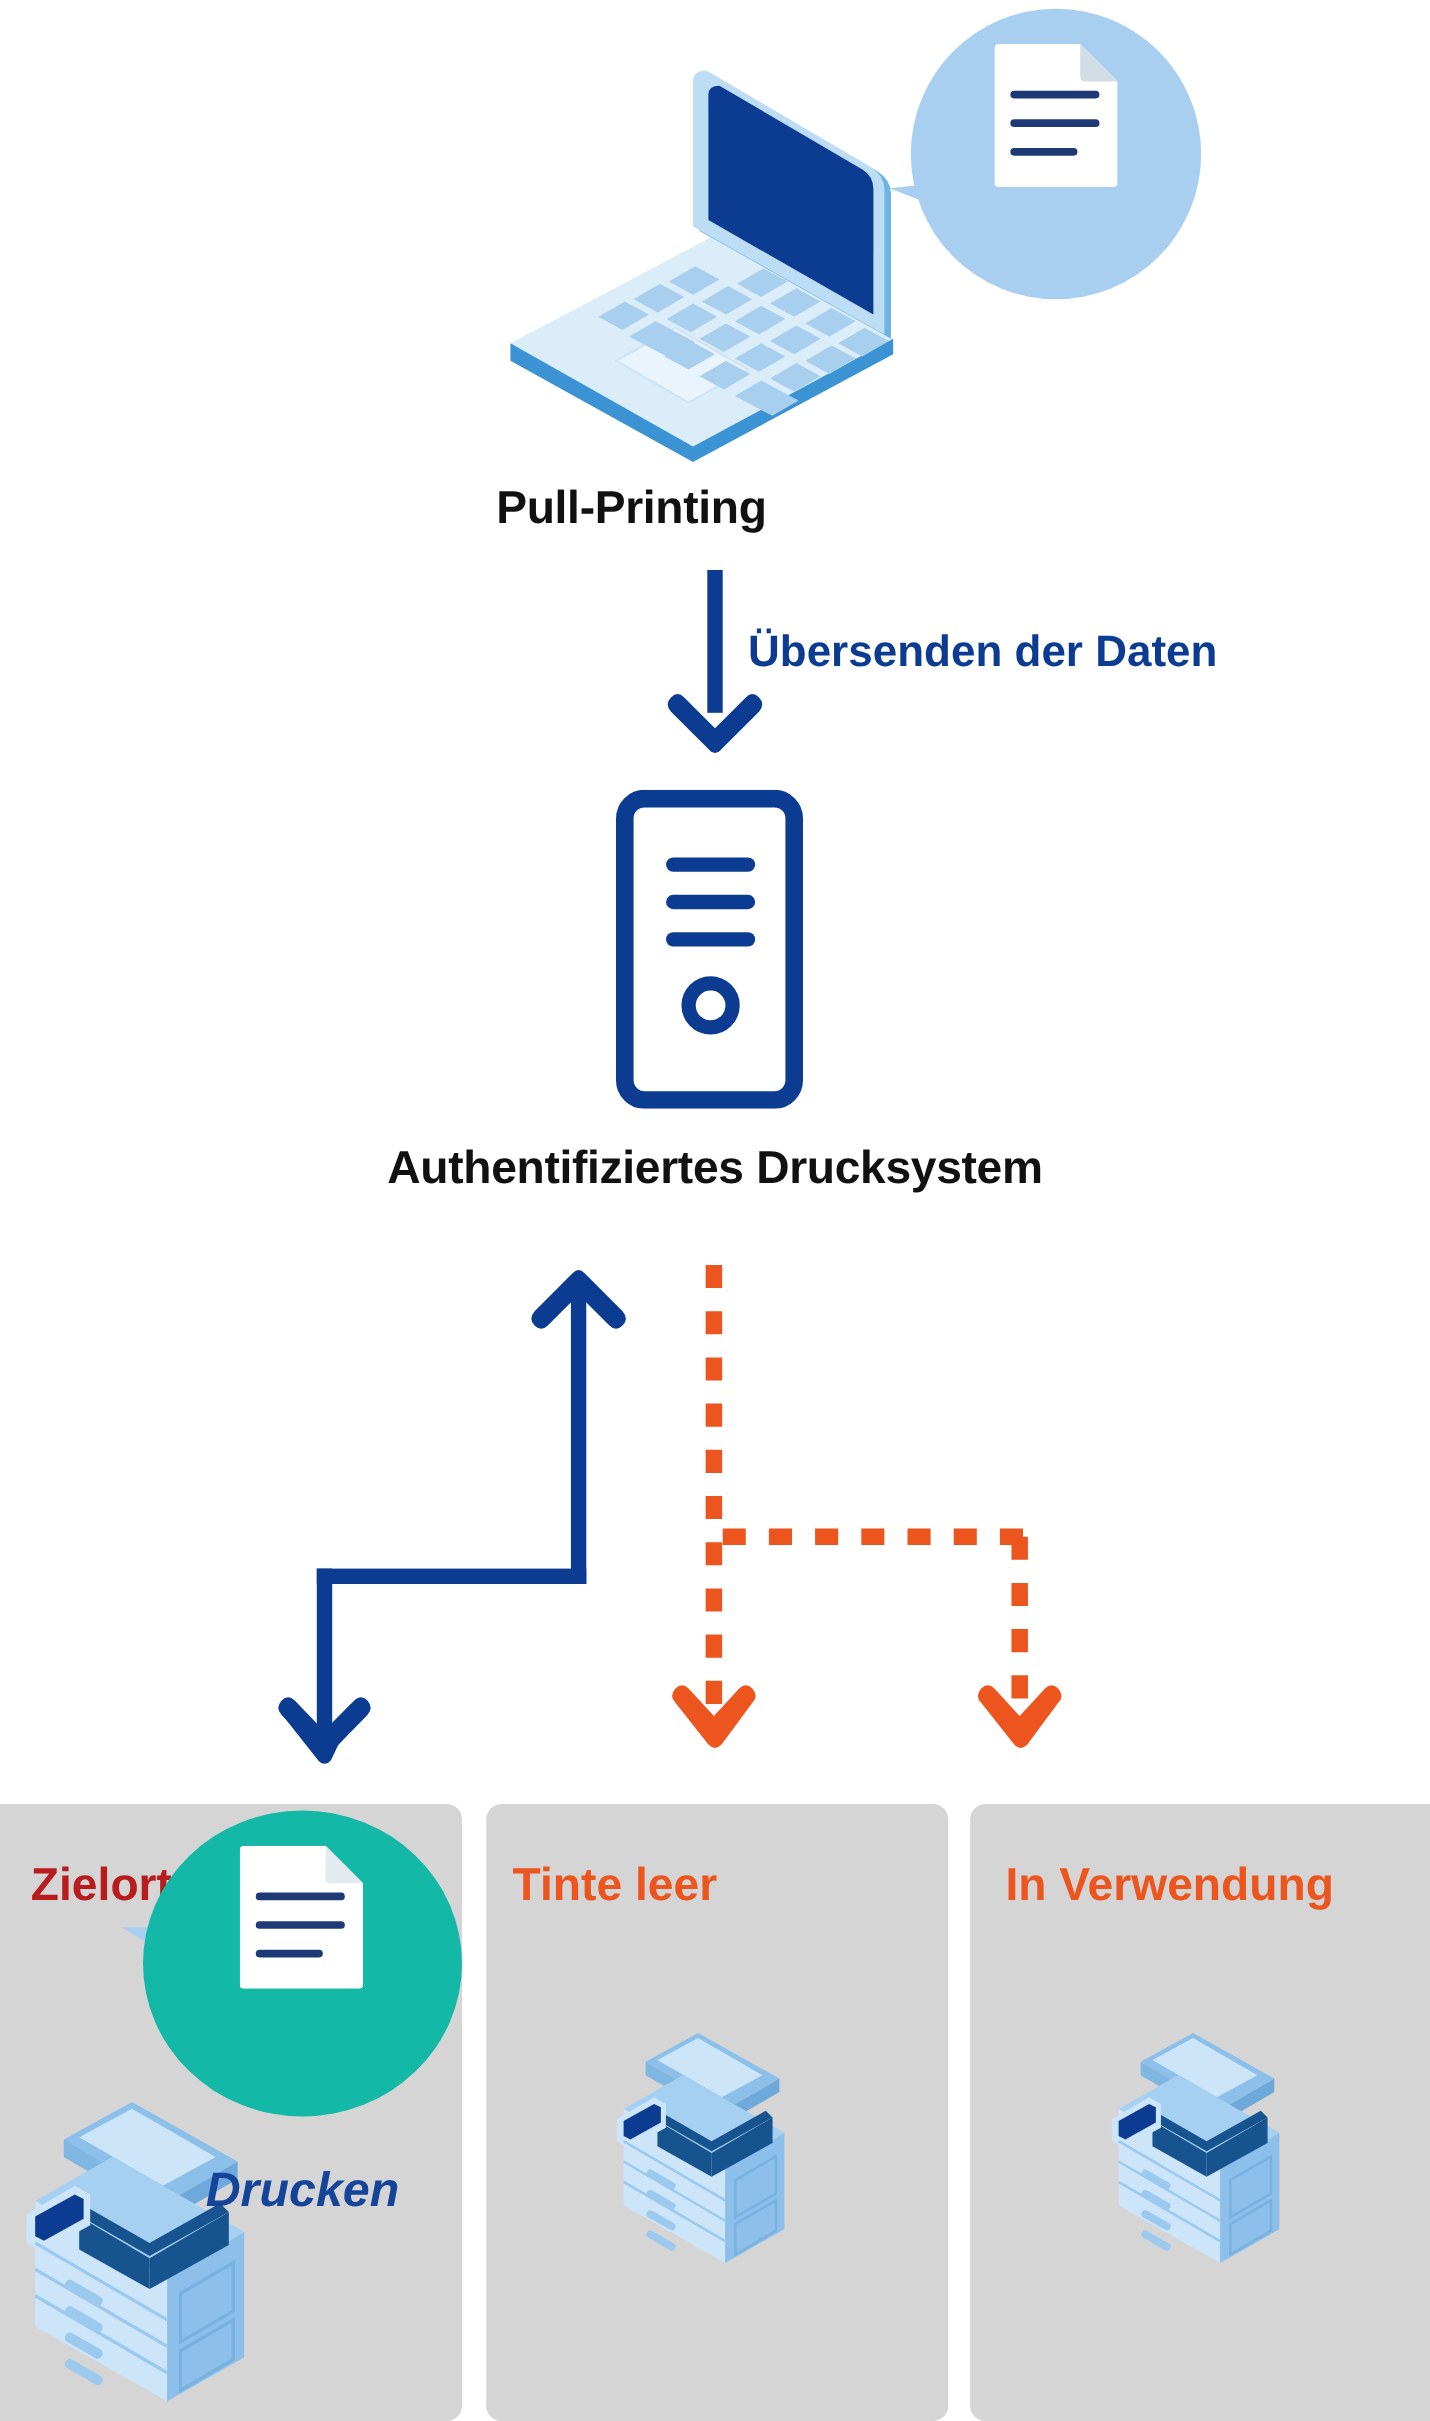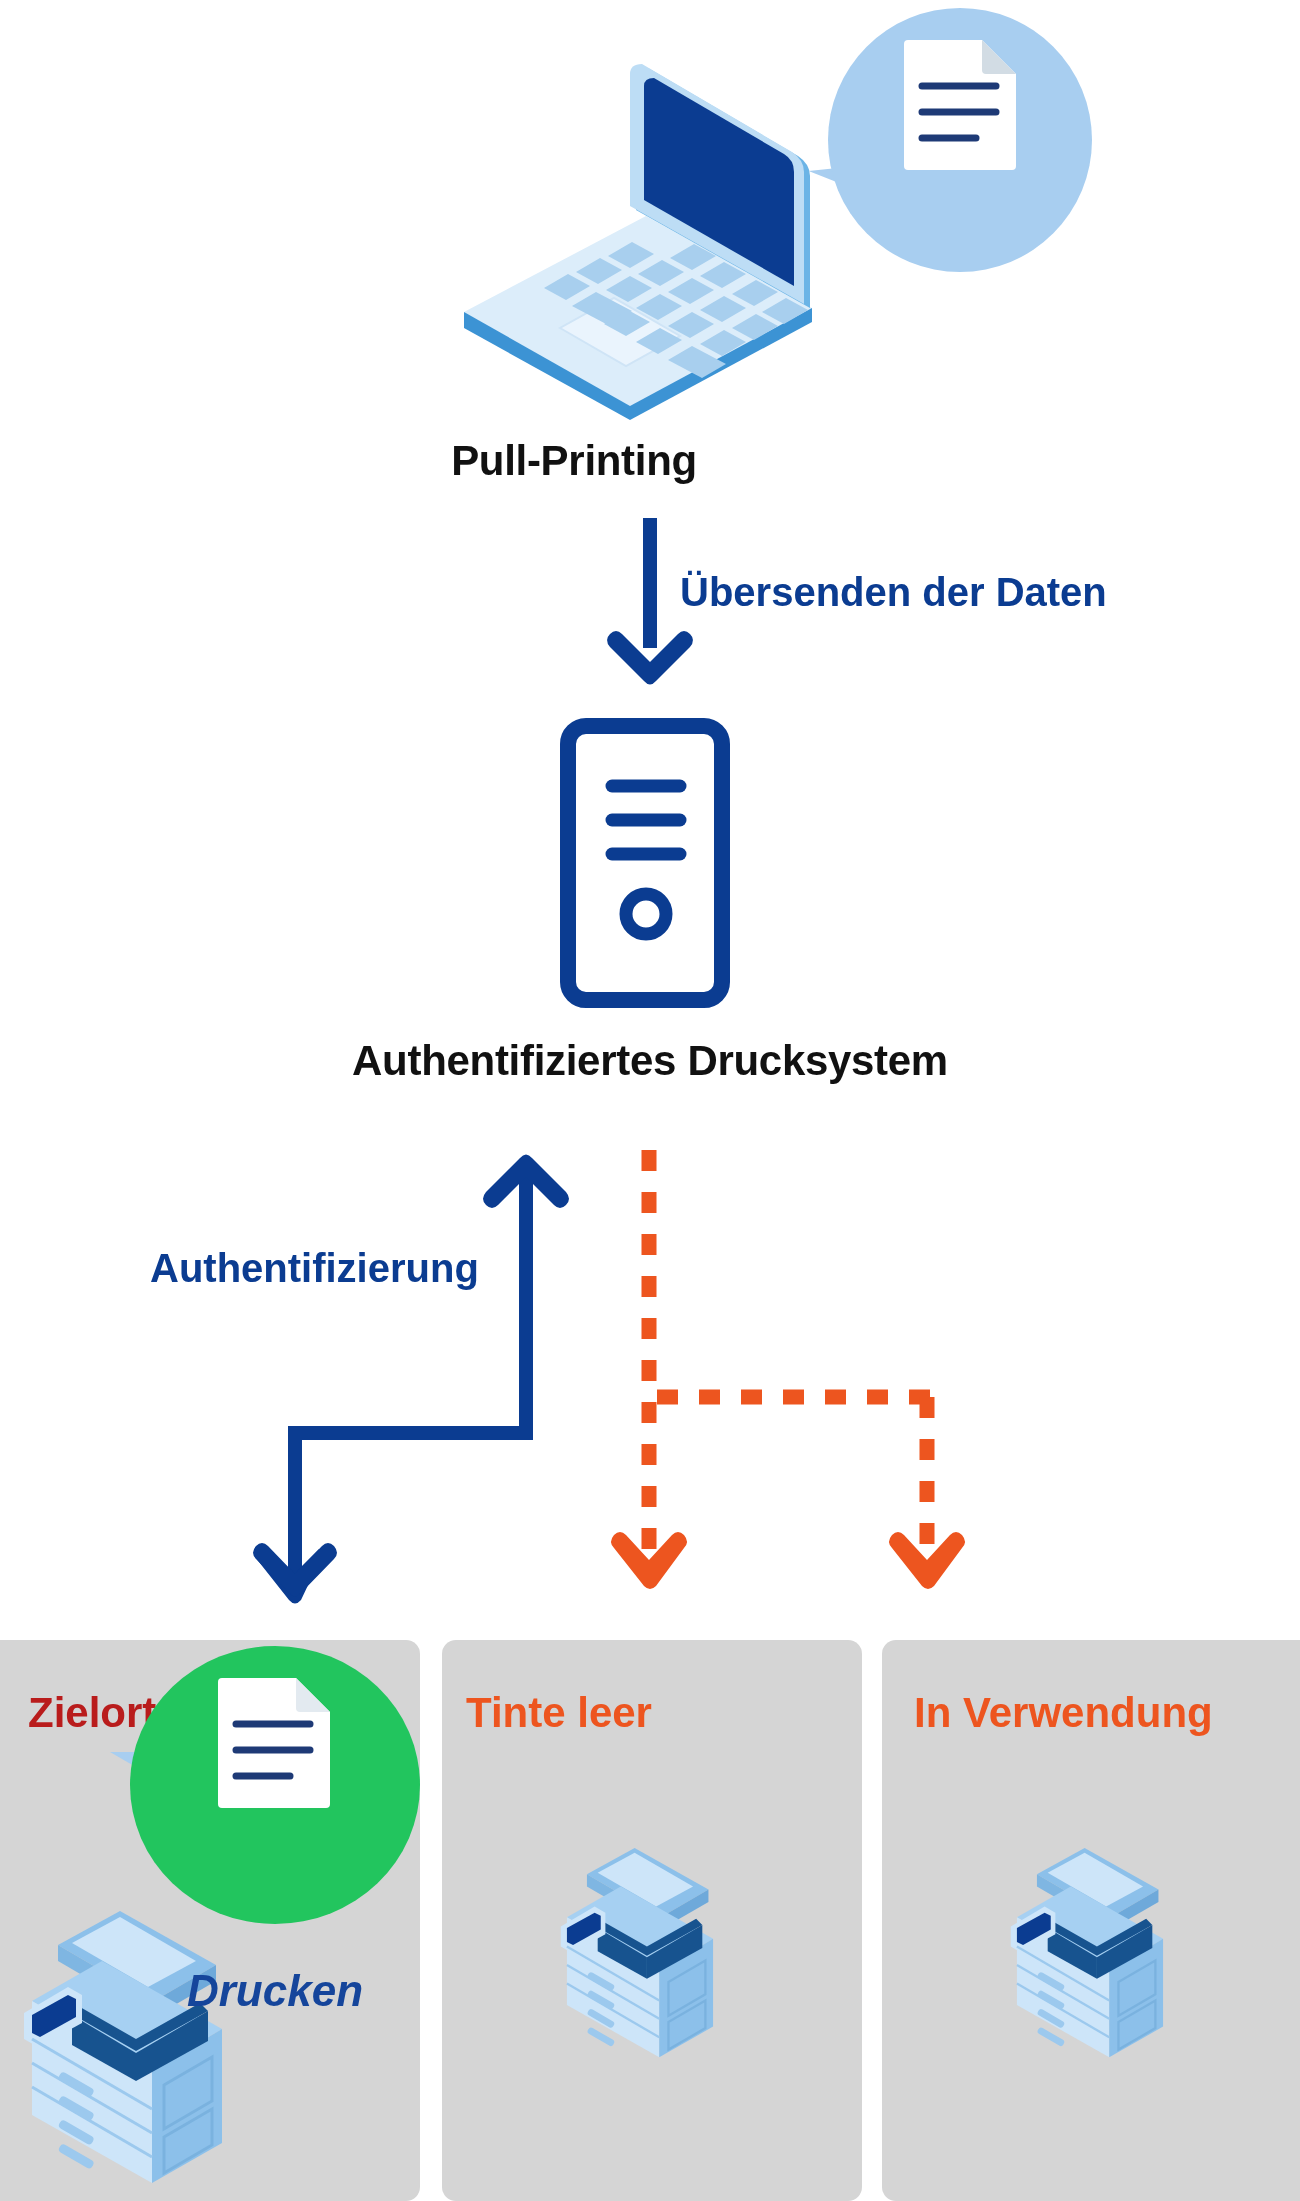--- a/index.html
+++ b/index.html
@@ -205,21 +205,20 @@
     <path d="M246 75 Q240 69 246 62 L280 28 Q286 21 292 28 L326 62 Q332 69 326 75 Q320 81 314 75 L286 47 L258 75 Q252 81 246 75 Z" fill="#0B3C91"></path>
 
     <rect x="48" y="296" width="245" height="14" fill="#0B3C91"></rect>
 
     <rect x="48" y="296" width="14" height="150" fill="#0B3C91"></rect>
 
     <path d="M19 432 Q13 426 19 419 L49 449 L79 419 Q85 426 79 432 L61 470 Q55 477 49 470 Z" fill="#0B3C91"></path>
     <path d="M16 429 Q10 423 16 416 Q22 410 28 416 L55 444 L82 416 Q88 410 94 416 Q100 423 94 429 L61 463 Q55 470 49 463 Z" fill="#0B3C91"></path>
   </svg>
 
-  <div class="lbl" id="auth-label">Authentifizierung</div>
 
   <svg class="abs" style="left:600px; top:1130px;" width="400" height="500" viewBox="0 0 400 500">
 
     <line x1="49" y1="20" x2="49" y2="438" stroke="#ED551F" stroke-width="15" stroke-dasharray="21 21"></line>
 
     <line x1="57" y1="267" x2="330" y2="267" stroke="#ED551F" stroke-width="15" stroke-dasharray="21 21"></line>
 
     <line x1="327" y1="267" x2="327" y2="438" stroke="#ED551F" stroke-width="15" stroke-dasharray="21 21"></line>
 
     <path d="M14 418 Q8 412 14 405 Q20 399 26 405 L49 430 L72 405 Q78 399 84 405 Q90 412 84 418 L56 456 Q50 462 44 456 Z" fill="#ED551F"></path>
@@ -265,21 +264,21 @@
 
       <g stroke="#7AB2DF" stroke-width="3" fill="none">
         <path d="M154 180 L202 152 L202 196 L154 224 Z"></path>
         <path d="M154 232 L202 204 L202 240 L154 268 Z"></path>
       </g>
     </svg>
 
     <div style="position:absolute; left:128px; top:112px; width:0; height:0;
                 border-top:36px solid #A8CEF0; border-left:62px solid transparent;"></div>
     <div style="position:absolute; left:148px; top:6px; width:290px; height:278px;
-                border-radius:50%; background:#22c55e;font-style:italic;">
+                border-radius:50%; background:#14b8a6;font-style:italic;">
       <svg style="position:absolute; left:88px; top:32px;" width="112" height="130" viewBox="0 0 112 130">
         <path d="M0 4 Q0 0 4 0 L78 0 L112 34 L112 126 Q112 130 108 130 L4 130 Q0 130 0 126 Z" fill="#FFFFFF"></path>
         <path d="M78 0 L112 34 L82 34 Q78 34 78 30 Z" fill="#E3EAF0"></path>
         <g stroke="#1E3A76" stroke-width="7" stroke-linecap="round">
           <line x1="18" y1="46" x2="92" y2="46"></line>
           <line x1="18" y1="72" x2="92" y2="72"></line>
           <line x1="18" y1="98" x2="72" y2="98"></line>
         </g>
       </svg>
       <div id="drucken-label">Drucken</div>

